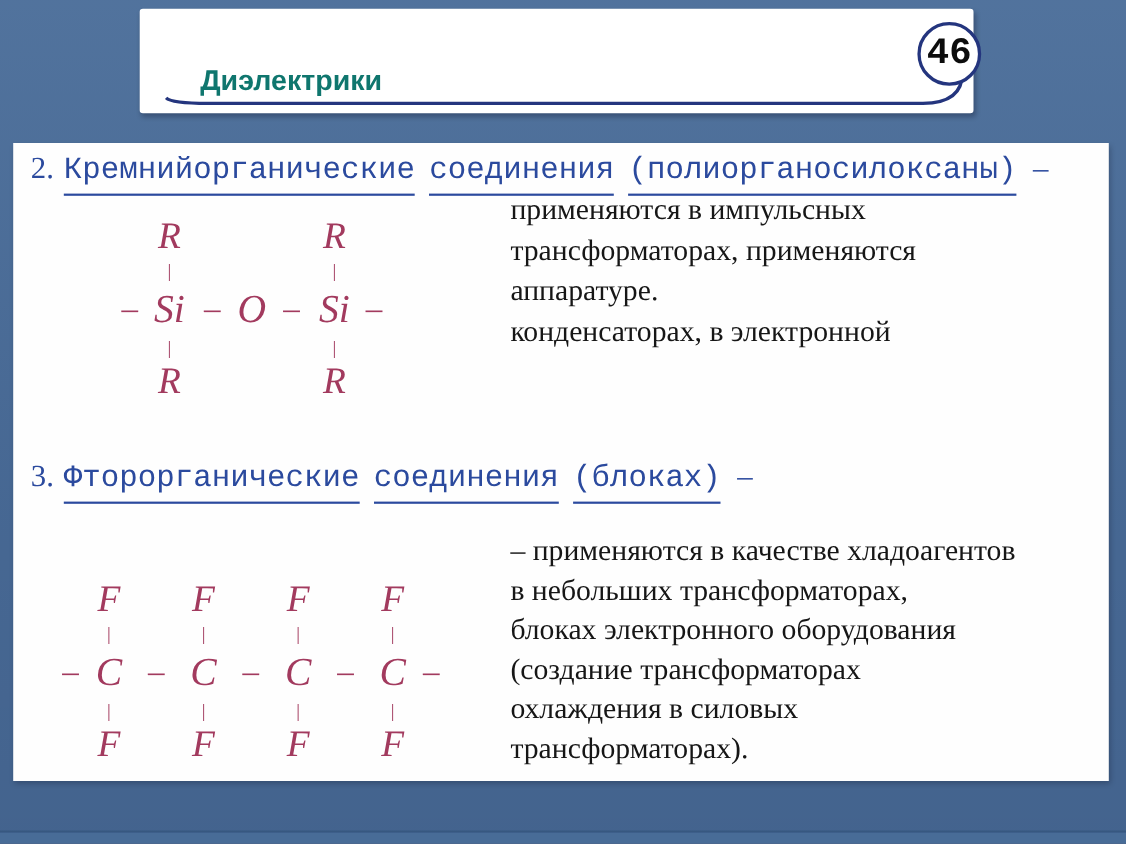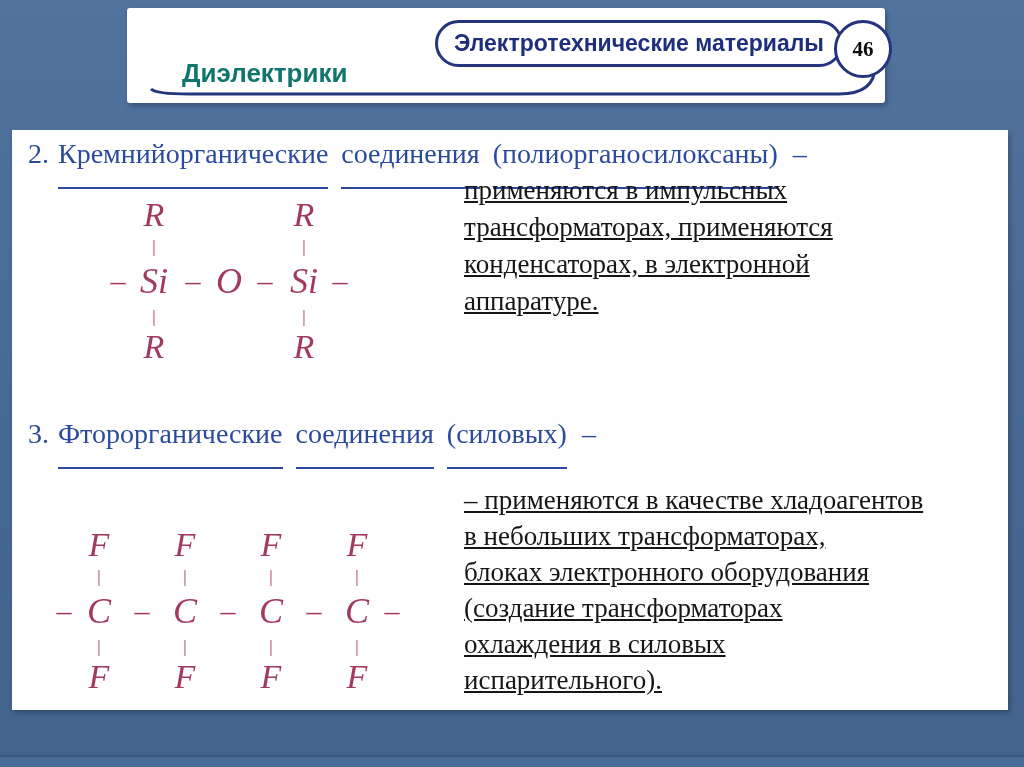--- a/index.html
+++ b/index.html
@@ -12,36 +12,36 @@
 
   
   .banner{position:absolute;left:127px;top:8px;width:758px;height:95px;background:#ffffff;
           border-radius:3px;box-shadow:2px 3px 5px rgba(0,0,20,0.28);}
   .banner svg{position:absolute;left:0;top:0;}
   .banner-pill{position:absolute;left:308px;top:12px;width:402px;height:41px;background:#fff;
                border:3px solid #24357e;border-radius:24px;display:flex;align-items:center;justify-content:center;}
   .banner-pill span{font-family:"Liberation Sans",sans-serif;font-weight:bold;font-size:23px;color:#1e2f7d;white-space:nowrap;}
   .banner-circle{position:absolute;left:707px;top:12px;width:52px;height:52px;background:#fff;
                  border:3px solid #24357e;border-radius:50%;display:flex;align-items:center;justify-content:center;z-index:2;}
-  .banner-circle span{font-family:Liberation Serif, serif;font-weight:bold;font-size:21px;color:#0c0c0c;}
+  .banner-circle span{font-family:Liberation Mono, monospace;font-weight:bold;font-size:34px;color:#0c0c0c;}
   .banner-subtitle{position:absolute;left:55px;top:50px;font-family:"Liberation Sans",sans-serif;
                    font-weight:bold;font-size:26px;color:#0f766e;}
 
   
   .content{position:absolute;left:12px;top:130px;width:996px;height:580px;background:#fefefe;
            box-shadow:2px 3px 5px rgba(0,0,20,0.25);}
 
   .heading{position:absolute;font-size:28px;color:#2b4a9e;white-space:nowrap;}
   .heading .hnum{margin-right:9px;}
-  .heading .hword{border-bottom:2px solid #2b4a9e;padding-bottom:18px;margin-right:13px;}
+  .heading .hword{border-bottom:2px solid #2b4a9e;padding-bottom:5px;margin-right:13px;font-family:Liberation Mono, monospace;}
   .heading .hdash{margin-left:2px;}
   .heading-2{left:16px;top:8px;}
   .heading-3{left:16px;top:288px;}
 
-  .desc{position:absolute;font-size:27px;color:#161616;text-decoration:underline;}
+  .desc{position:absolute;font-size:27px;color:#161616;}
   .desc .line{white-space:nowrap;}
   .desc-1{left:452px;top:42px;line-height:37px;}
   .desc-2{left:452px;top:352px;line-height:36px;}
 
   
   .structure{position:absolute;color:#a23a5e;}
   .struct-si{left:92px;top:66px;}
   .struct-f{left:40px;top:396px;}
   .srow{display:grid;justify-items:center;align-items:center;}
   .cols-si{grid-template-columns:28px 44px 34px 38px 34px 44px 28px;}
@@ -69,40 +69,37 @@
       <defs>
         <linearGradient id="fadeL" x1="0" y1="0" x2="1" y2="0">
           <stop offset="0" stop-color="#24357e" stop-opacity="0"></stop>
           <stop offset="0.35" stop-color="#24357e" stop-opacity="0.65"></stop>
           <stop offset="1" stop-color="#24357e" stop-opacity="1"></stop>
         </linearGradient>
       </defs>
       <path d="M 14 32 L 312 32" stroke="url(#fadeL)" stroke-width="2.5" fill="none"></path>
       <path d="M 24 81 Q 29 86 62 86 L 712 86 Q 748 86 748 58" stroke="#24357e" stroke-width="3" fill="none"></path>
     </svg>
-    <div class="banner-pill">
-      <span>Электротехнические материалы</span>
-    </div>
     <div class="banner-circle">
       <span>46</span>
     </div>
     <div class="banner-subtitle">Диэлектрики</div>
   </div>
 
   <div class="content">
 
     <div class="heading heading-2">
       <span class="hnum">2.</span><span class="hword">Кремнийорганические</span><span class="hword">соединения</span><span class="hword">(полиорганосилоксаны)</span><span class="hdash">–</span>
     </div>
 
     <div class="desc desc-1">
       <div class="line">применяются в импульсных</div>
       <div class="line">трансформаторах, применяются</div>
+      <div class="line">аппаратуре.</div>
       <div class="line">конденсаторах, в электронной</div>
-      <div class="line">аппаратуре.</div>
     </div>
 
     <div class="structure struct-si">
       <div class="srow cols-si row-sub">
         <span class="sub c2">R</span>
         <span class="sub c6">R</span>
       </div>
       <div class="srow cols-si row-bond">
         <span class="bond c2">|</span>
         <span class="bond c6">|</span>
@@ -120,30 +117,30 @@
         <span class="bond c2">|</span>
         <span class="bond c6">|</span>
       </div>
       <div class="srow cols-si row-sub">
         <span class="sub c2">R</span>
         <span class="sub c6">R</span>
       </div>
     </div>
 
     <div class="heading heading-3">
-      <span class="hnum">3.</span><span class="hword">Фторорганические</span><span class="hword">соединения</span><span class="hword">(силовых)</span><span class="hdash">–</span>
+      <span class="hnum">3.</span><span class="hword">Фторорганические</span><span class="hword">соединения</span><span class="hword">(блоках)</span><span class="hdash">–</span>
     </div>
 
     <div class="desc desc-2">
       <div class="line">– применяются в качестве хладоагентов</div>
       <div class="line">в небольших трансформаторах,</div>
       <div class="line">блоках электронного оборудования</div>
       <div class="line">(создание трансформаторах</div>
       <div class="line">охлаждения в силовых</div>
-      <div class="line">испарительного).</div>
+      <div class="line">трансформаторах).</div>
     </div>
 
     <div class="structure struct-f">
       <div class="srow cols-f row-sub">
         <span class="sub c2">F</span>
         <span class="sub c4">F</span>
         <span class="sub c6">F</span>
         <span class="sub c8">F</span>
       </div>
       <div class="srow cols-f row-bond">

